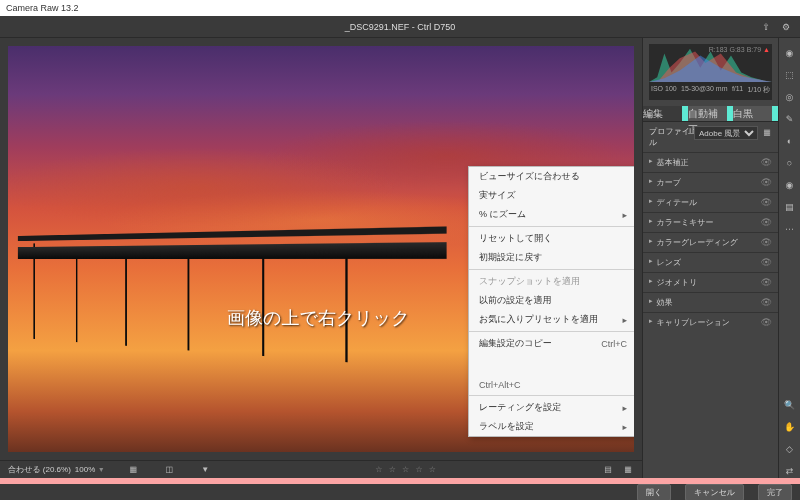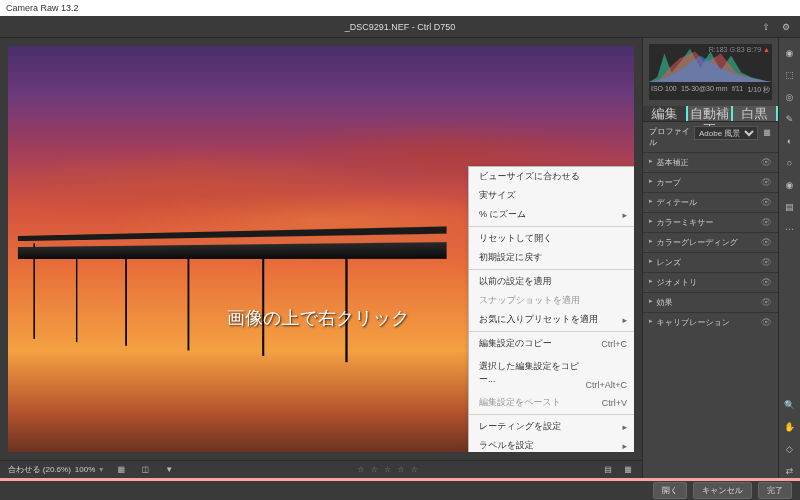--- a/index.html
+++ b/index.html
@@ -17,42 +17,42 @@
 .bridge{position:absolute;top:30%;left:-5%;width:70%;height:45%;transform:perspective(400px) rotateY(-18deg)}
 .bridge::before{content:"";position:absolute;top:35%;left:0;right:0;height:6px;background:#1a1a1a}
 .bridge::after{content:"";position:absolute;top:42%;left:0;right:0;height:14px;background:linear-gradient(180deg,#2a2a2a,#0a0a0a)}
 .pillar{position:absolute;bottom:0;width:2px;background:#0a0a0a}
 .annotation{position:absolute;top:64%;left:35%;color:#fff;font-size:18px;text-shadow:1px 1px 2px rgba(0,0,0,.8);font-weight:500}
 .context-menu{position:absolute;top:120px;left:460px;width:170px;background:#f6f6f6;border:1px solid #bbb;box-shadow:2px 2px 6px rgba(0,0,0,.3);font-size:9px;color:#333}
 .cm-item{padding:3px 10px;display:flex;justify-content:space-between;align-items:center;cursor:pointer}
 .cm-item.disabled{color:#999}
 .cm-sep{height:1px;background:#d0d0d0;margin:2px 0}
 .cm-arrow{color:#666}
-.footer{height:18px;background:#3a3a3a;display:flex;align-items:center;padding:0 8px;gap:12px;font-size:8px;border-top:1px solid #2a2a2a}
+.footer{height:18px;background:#3a3a3a;display:flex;align-items:center;padding:0 8px;gap:24px;font-size:8px;border-top:1px solid #2a2a2a}
 .footer .zoom{display:flex;gap:4px;align-items:center}
 .footer .stars{margin:0 auto;color:#888;letter-spacing:2px}
 .footer .rightf{display:flex;gap:8px}
 .meta{height:14px;background:#3a3a3a;text-align:center;font-size:8px;color:#aaa;display:flex;align-items:center;justify-content:center}
 .sidebar{width:136px;background:#444;display:flex;flex-direction:column;font-size:8px;border-left:1px solid #2a2a2a}
 .histogram{height:56px;margin:6px;position:relative;background:#2a2a2a}
 .histo-svg{width:100%;height:38px}
 .histo-icons{position:absolute;top:2px;right:2px;display:flex;gap:2px;font-size:7px;color:#888}
 .histo-meta{display:flex;justify-content:space-between;font-size:7px;padding:1px 2px;color:#aaa}
 .tabs{display:flex;height:16px;border-bottom:1px solid #2a2a2a}
-.tab{flex:1;text-align:center;line-height:16px;background:#555;font-size:13px;cursor:pointer;border-right:2px solid #5eead4}
+.tab{flex:1;text-align:left;line-height:16px;background:#555;font-size:10px;cursor:pointer;border-right:6px solid #5eead4}
 .tab.active{background:#3a3a3a}
 .profile-row{display:flex;align-items:flex-start;padding:4px 6px;gap:4px;font-size:8px}
 .profile-row select{flex:1;background:#333;color:#ccc;border:1px solid #555;font-size:8px;height:14px}
 .panel{display:flex;align-items:flex-start;padding:4px 6px;border-top:1px solid #333;cursor:pointer;gap:4px}
 .panel .chev{color:#aaa;font-size:7px}
 .panel .eye{margin-left:auto;color:#888;font-size:9px}
 .toolstrip{width:22px;background:#444;display:flex;flex-direction:column;align-items:center;padding-top:8px;gap:8px;border-left:1px solid #2a2a2a}
 .toolstrip .icn{width:14px;height:14px;cursor:pointer}
 .toolstrip .spacer{flex:1}
-.bottombar{height:22px;background:#3a3a3a;display:flex;align-items:center;justify-content:flex-end;padding:0 8px;gap:6px;border-top:3px solid #fca5a5}
+.bottombar{height:22px;background:#3a3a3a;display:flex;align-items:center;justify-content:flex-end;padding:0 8px;gap:14px;border-top:6px solid #fca5a5}
 .btn{background:#555;color:#ddd;border:1px solid #666;padding:2px 8px;font-size:8px;cursor:pointer;border-radius:2px}
 </style>
 </head>
 <body>
 
 <div class="app">
   <div class="titlebar">
     <span>Camera Raw 13.2</span>
   </div>
   <div class="topbar">
@@ -87,42 +87,37 @@
               <span class="cm-arrow">▸</span>
             </div>
             <div class="cm-sep"></div>
             <div class="cm-item">
               <span>リセットして開く</span>
             </div>
             <div class="cm-item">
               <span>初期設定に戻す</span>
             </div>
             <div class="cm-sep"></div>
-            <div class="cm-item">
-              <span>以前の設定を適用</span>
-            </div>
             <div class="cm-item disabled">
               <span>スナップショットを適用</span>
             </div>
             <div class="cm-item">
+              <span>以前の設定を適用</span>
+            </div>
+            <div class="cm-item">
               <span>お気に入りプリセットを適用</span>
               <span class="cm-arrow">▸</span>
             </div>
             <div class="cm-sep"></div>
             <div class="cm-item">
               <span>編集設定のコピー</span>
               <span style="color: rgb(102, 102, 102);">Ctrl+C</span>
             </div>
             <div class="cm-item">
-              <span>選択した編集設定をコピー...</span>
               <span style="color: rgb(102, 102, 102); margin-top: 24px;">Ctrl+Alt+C</span>
-            </div>
-            <div class="cm-item disabled">
-              <span>編集設定をペースト</span>
-              <span style="color: rgb(102, 102, 102);">Ctrl+V</span>
             </div>
             <div class="cm-sep"></div>
             <div class="cm-item">
               <span>レーティングを設定</span>
               <span class="cm-arrow">▸</span>
             </div>
             <div class="cm-item">
               <span>ラベルを設定</span>
               <span class="cm-arrow">▸</span>
             </div>

